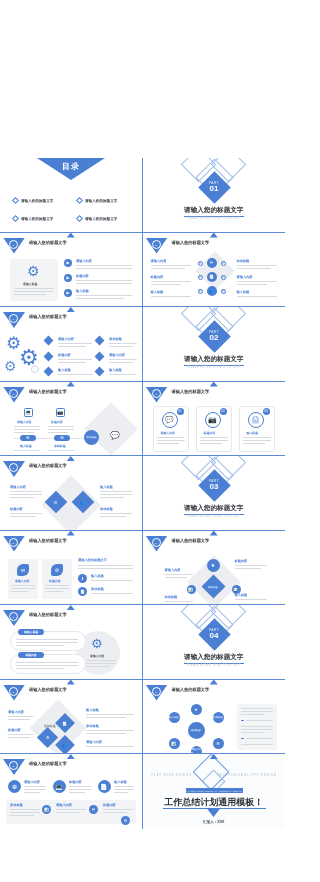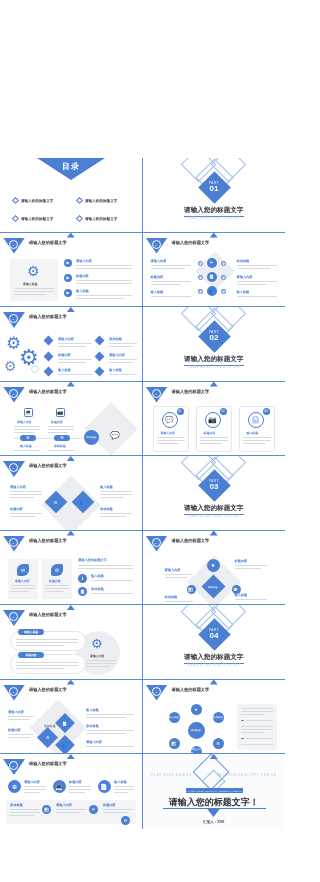--- a/index.html
+++ b/index.html
@@ -667,21 +667,21 @@
       <div class="slide" style="border-bottom:none;">
         <div class="slide-tri"></div>
         <div class="end">
           <div class="end-kick" style="left:9px;">FLAT WIND DESIGN</div>
           <div class="end-kick" style="right:8px;">PROFESSIONAL PPT DESIGN</div>
           <div class="end-dia" style="left:55px;top:5px;width:26px;height:26px;"></div>
           <div class="end-dia" style="left:62px;top:19px;width:17px;height:17px;border-color:#9dbbe8;"></div>
           <div class="end-banner">
             <span>FLAT WIND WORK SUMMARY GENERAL TEMPLATE</span>
           </div>
-          <div class="end-title">请输入您的标题文字！</div>
+          <div class="end-title">工作总结计划通用模板！</div>
           <div class="end-rule"></div>
           <div class="end-chev"></div>
           <div class="end-sub">汇报人：XXX</div>
         </div>
       </div>
     </div>
 
   </div>
 </div>
 

